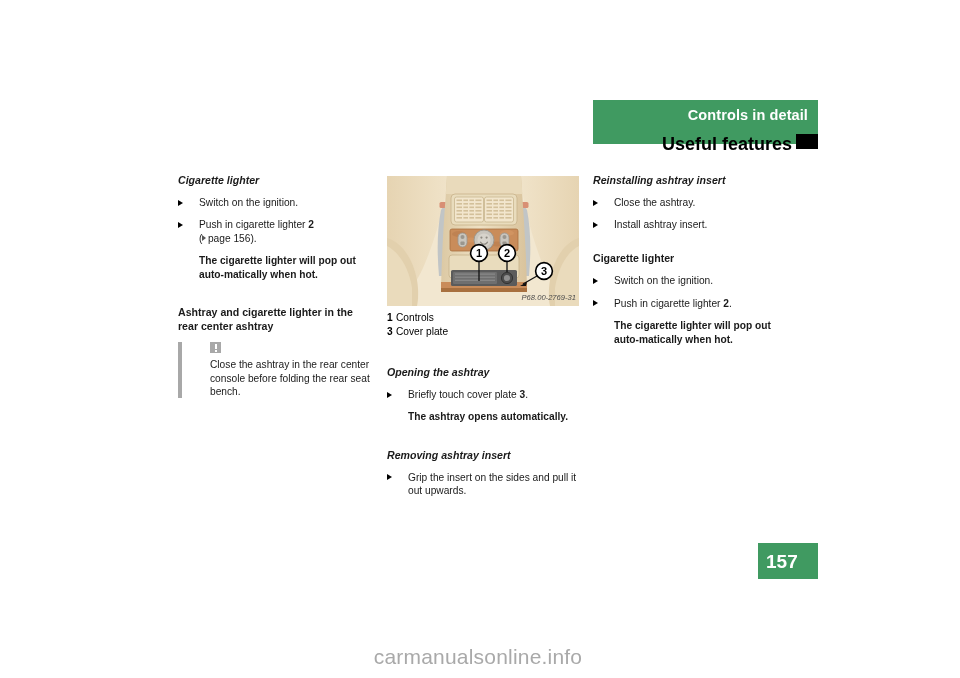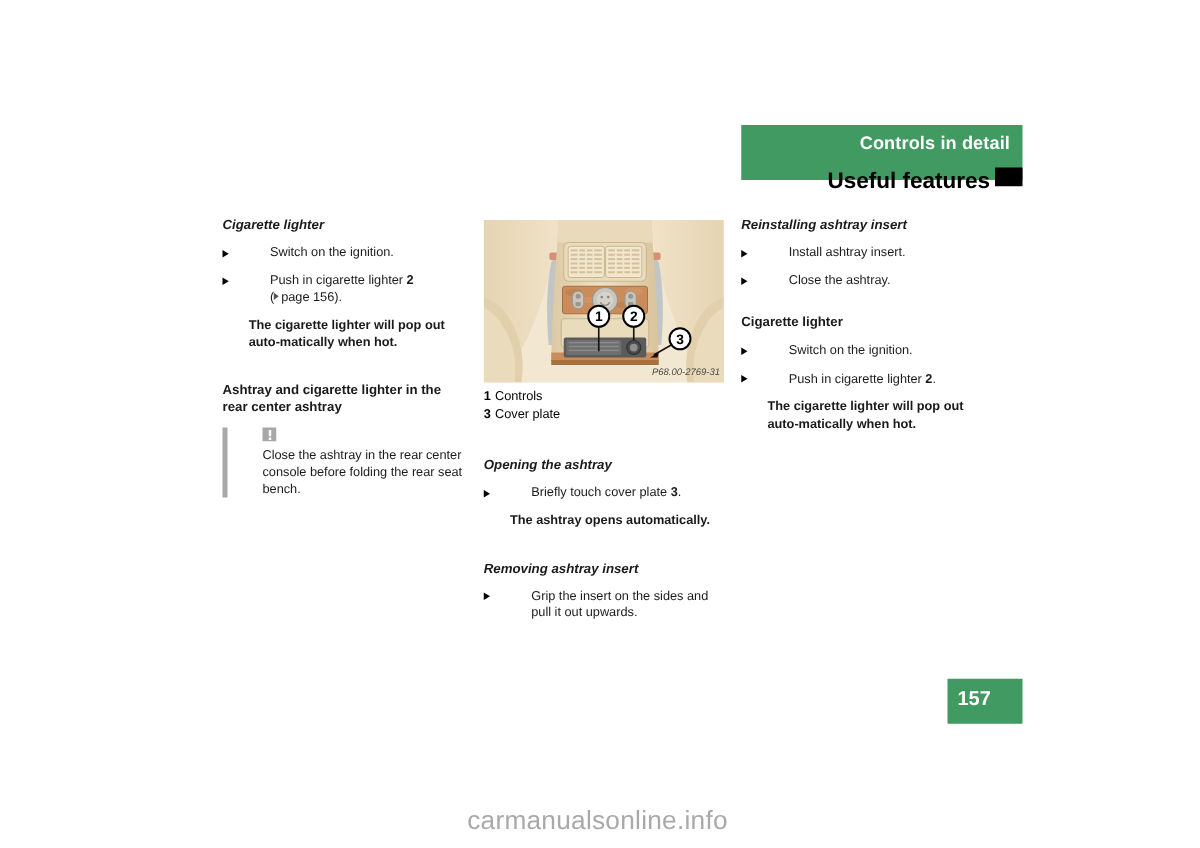--- a/index.html
+++ b/index.html
@@ -84,21 +84,21 @@
     font-weight: bold;
     margin: 0 0 9px 0;
     line-height: 13.6px;
   }
   .spacer-lg { height: 16px; }
   .spacer-md { height: 11px; }
 
   
   .step {
     position: relative;
-    padding-left: 38px;
+    padding-left: 21px;
     margin-bottom: 9px;
   }
   .step .tri {
     position: absolute;
     left: 0px;
     top: 3.5px;
     width: 0;
     height: 0;
     border-left: 5.2px solid #000;
     border-top: 3.6px solid transparent;
@@ -191,21 +191,21 @@
     left: 758px;
     top: 543px;
     width: 60px;
     height: 36px;
     background: #409a61;
   }
   #page-number {
     position: absolute;
     left: 8px;
     top: 8px;
-    font-size: 16px;
+    font-size: 19px;
     font-weight: bold;
     color: #ffffff;
   }
 
   
   #footer-watermark {
     position: absolute;
     left: 0;
     top: 645px;
     width: 960px;
@@ -414,26 +414,26 @@
     <p>Grip the insert on the sides and pull it out upwards.</p>
   </div>
 </div>
 
 <div id="column-right" class="column">
 
   <h3 class="sub-italic">Reinstalling ashtray insert</h3>
 
   <div class="step">
     <span class="tri"></span>
+    <p>Close the ashtray.</p>
+  </div>
+
+  <div class="step">
+    <span class="tri"></span>
     <p>Install ashtray insert.</p>
-  </div>
-
-  <div class="step">
-    <span class="tri"></span>
-    <p>Close the ashtray.</p>
   </div>
 
   <div class="spacer-md"></div>
 
   <h3 class="sub-bold">Cigarette lighter</h3>
 
   <div class="step">
     <span class="tri"></span>
     <p>Switch on the ignition.</p>
   </div>

